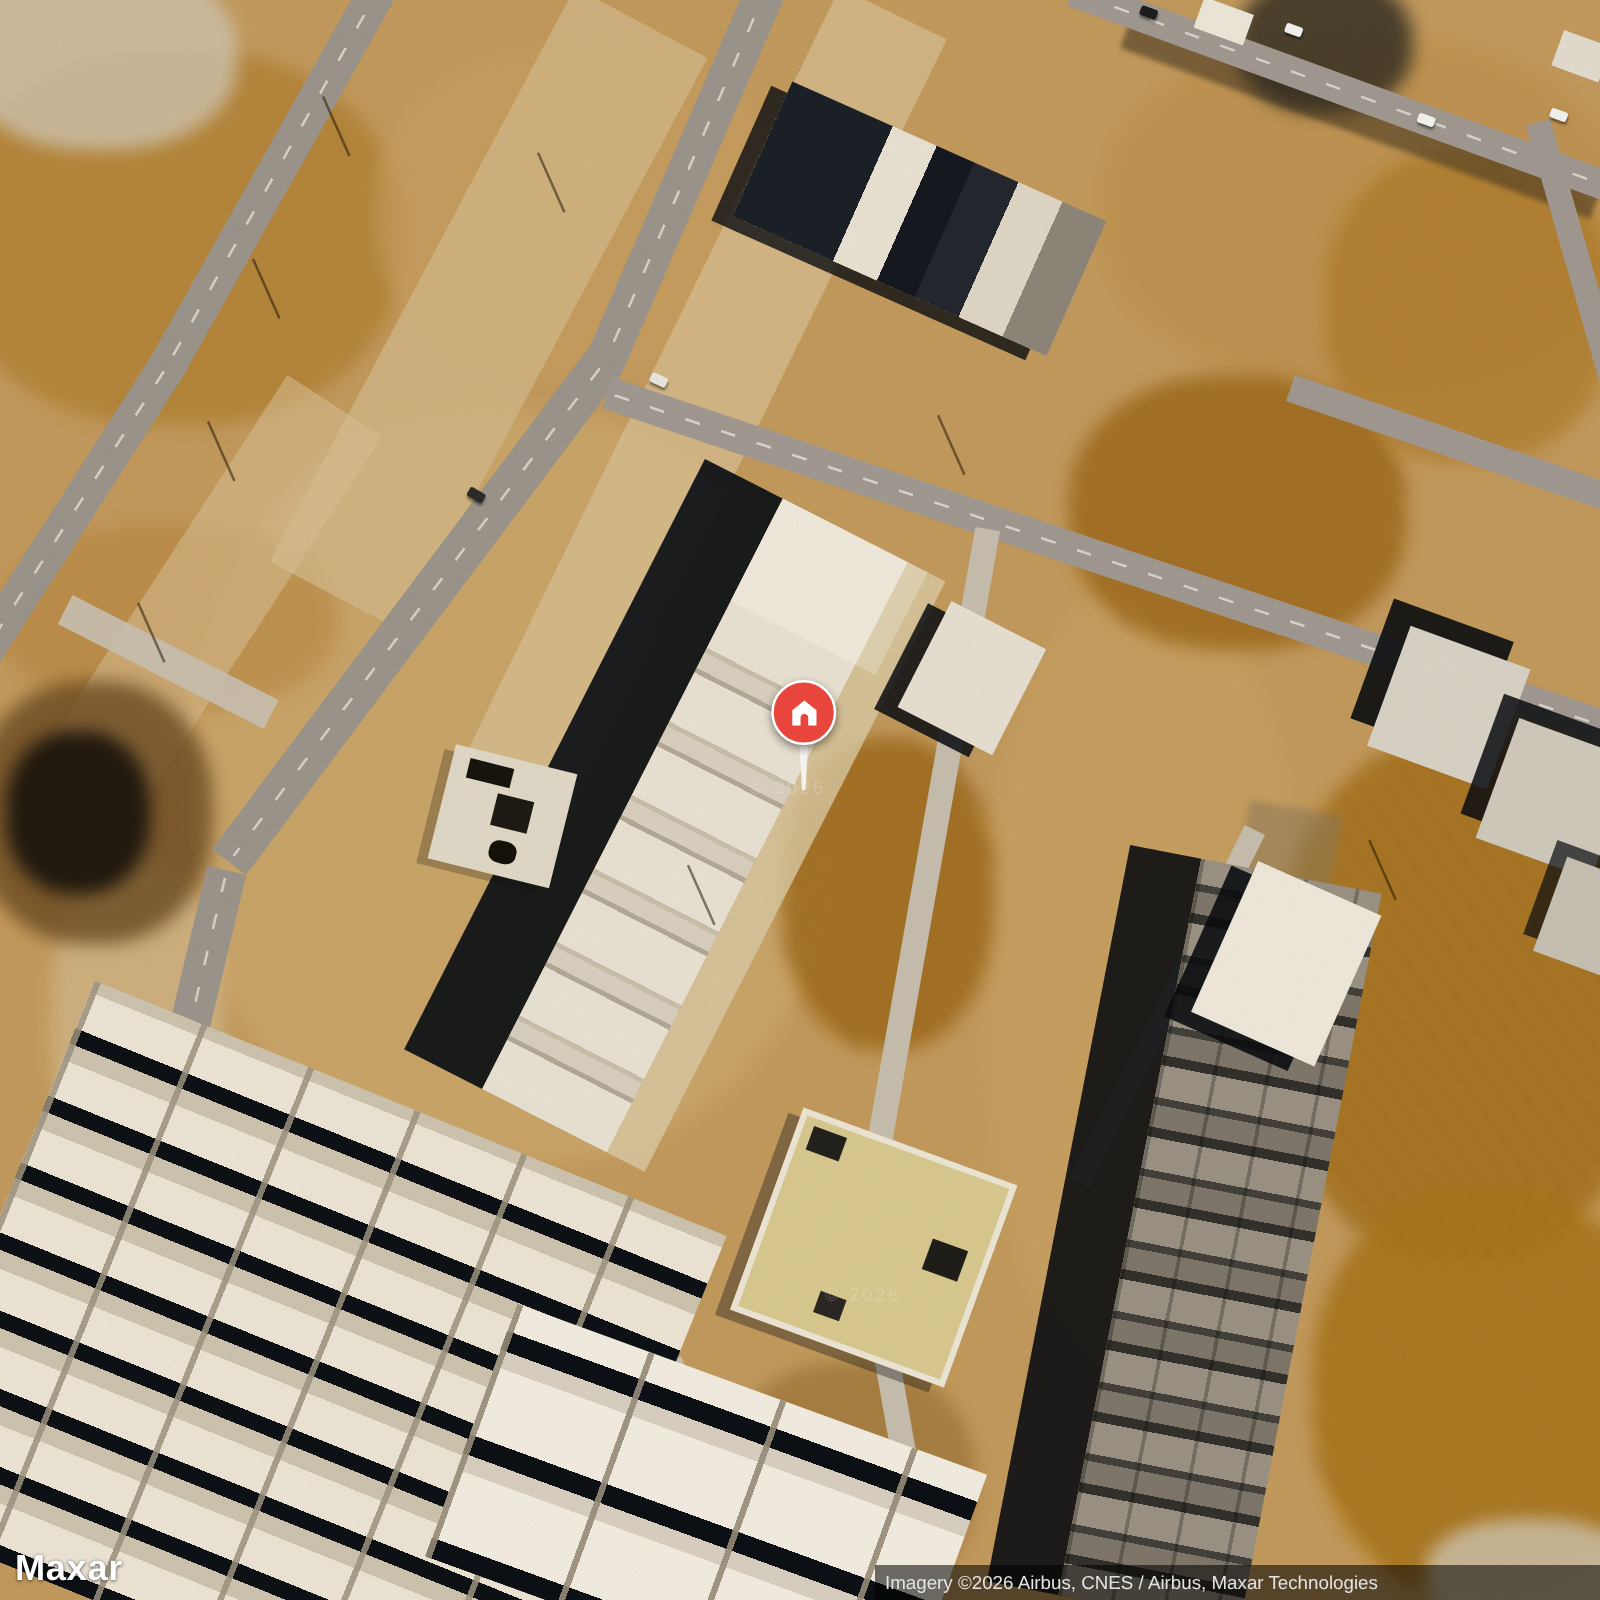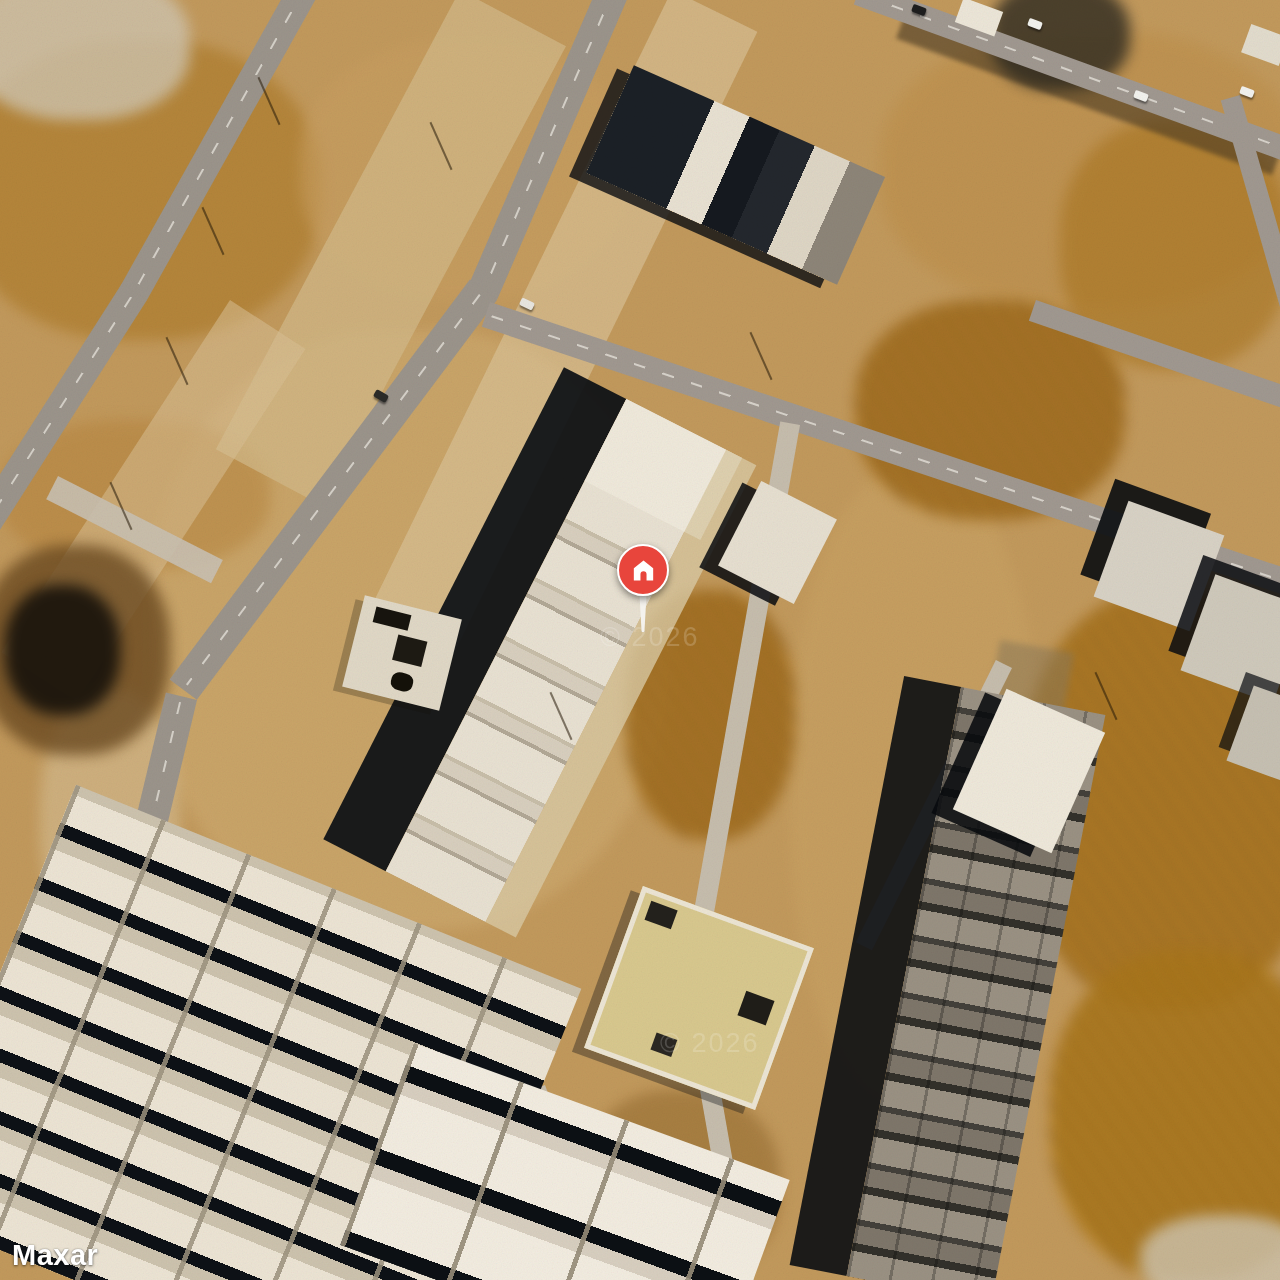--- a/index.html
+++ b/index.html
@@ -26,21 +26,21 @@
       repeating-linear-gradient(0deg,#0c1014 0 16px,#f2ece0 16px 74px,#d8cfc0 74px 88px);}
   .ruin-pattern{background:
       repeating-linear-gradient(90deg,rgba(0,0,0,.25) 0 3px,rgba(0,0,0,0) 3px 42px),
       repeating-linear-gradient(0deg,#9a9183 0 26px,#32302a 26px 34px,#7e766a 34px 52px,#43403a 52px 58px);}
   .rowhouse-pattern{background:
       repeating-linear-gradient(0deg,#e8e1d2 0 44px,#b2a896 44px 48px,#d8cfbe 48px 62px,#c8bea9 62px 66px);}
   .dune-ridges{background-image:repeating-linear-gradient(55deg,rgba(90,52,8,.5) 0 5px,rgba(0,0,0,0) 5px 17px);}
   .pole-shadow{position:absolute;width:2px;height:52px;background:rgba(38,26,8,.55);transform:rotate(-24deg);}
   .car{position:absolute;width:14px;height:8px;border-radius:2px;box-shadow:1px 2px 2px rgba(0,0,0,.45);}
   
-  .watermark{position:absolute;color:rgba(255,255,255,.18);font-size:27px;letter-spacing:2px;pointer-events:none;}
+  .watermark{position:absolute;color:rgba(255,255,255,.18);font-size:15px;letter-spacing:2px;pointer-events:none;}
   #marker{position:absolute;left:643px;top:570px;width:0;height:0;z-index:40;cursor:pointer;}
   #marker .stem{position:absolute;left:-5px;top:20px;width:10px;height:42px;background:#f4f2ed;
       clip-path:polygon(12% 0,88% 0,64% 100%,36% 100%);box-shadow:0 2px 3px rgba(0,0,0,.35);}
   #marker .head{position:absolute;left:-26px;top:-26px;width:52px;height:52px;border-radius:50%;
       background:#e8453c;border:2.5px solid #ffffff;box-shadow:0 3px 7px rgba(0,0,0,.45);
       display:flex;align-items:center;justify-content:center;}
   #google-logo{position:absolute;left:12px;bottom:8px;z-index:50;color:#fff;font-size:29px;font-weight:bold;
       letter-spacing:.5px;text-shadow:0 1px 3px rgba(0,0,0,.55),0 0 1px rgba(0,0,0,.4);cursor:pointer;}
   #attribution-bar{position:absolute;right:0;bottom:0;width:580px;height:28px;z-index:50;
       background:rgba(0,0,0,.55);display:flex;align-items:center;padding:0 10px 0 8px;}
@@ -169,14 +169,17 @@
   <div id="marker">
     <div class="stem"></div>
     <div class="head">
       <svg width="27" height="27" viewBox="0 0 24 24">
         <path fill="#ffffff" d="M12 3.1 L20.6 10 V20.8 H14.7 V15.3 A2.7 2.7 0 0 0 9.3 15.3 V20.8 H3.4 V10 Z"></path>
       </svg>
     </div>
   </div>
 
   <div id="google-logo">Maxar</div>
+  <div id="attribution-bar">
+    <span>Imagery ©2026 Airbus, CNES / Airbus, Maxar Technologies</span>
+  </div>
 
 </div>
 
 </body></html>

